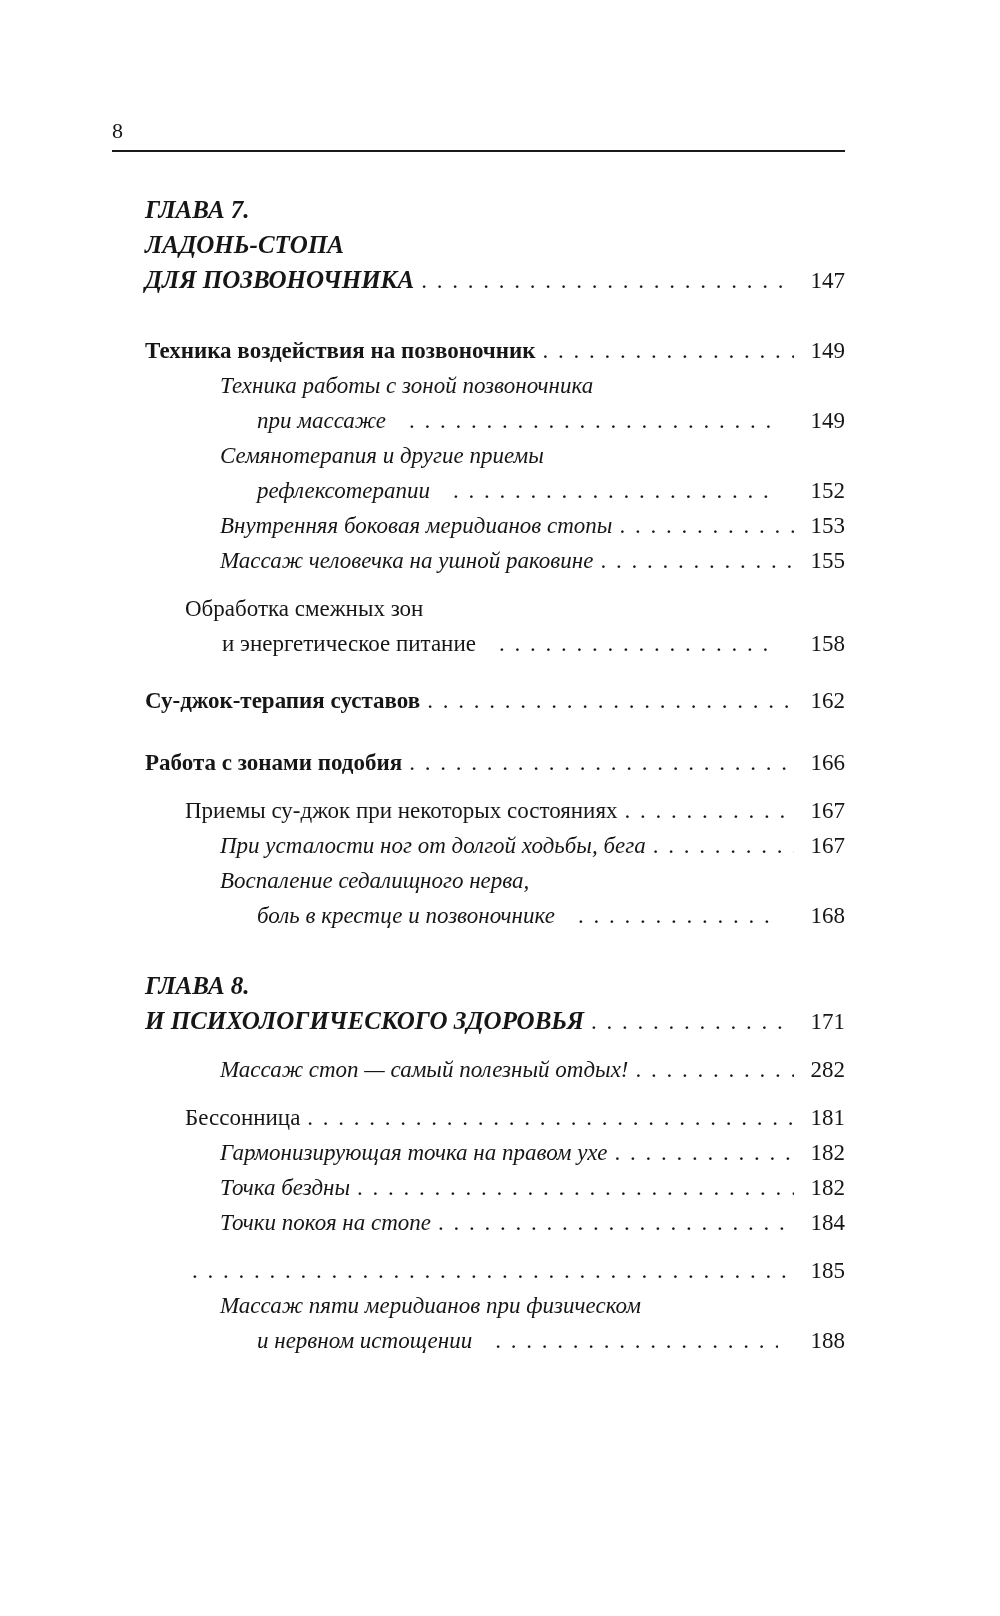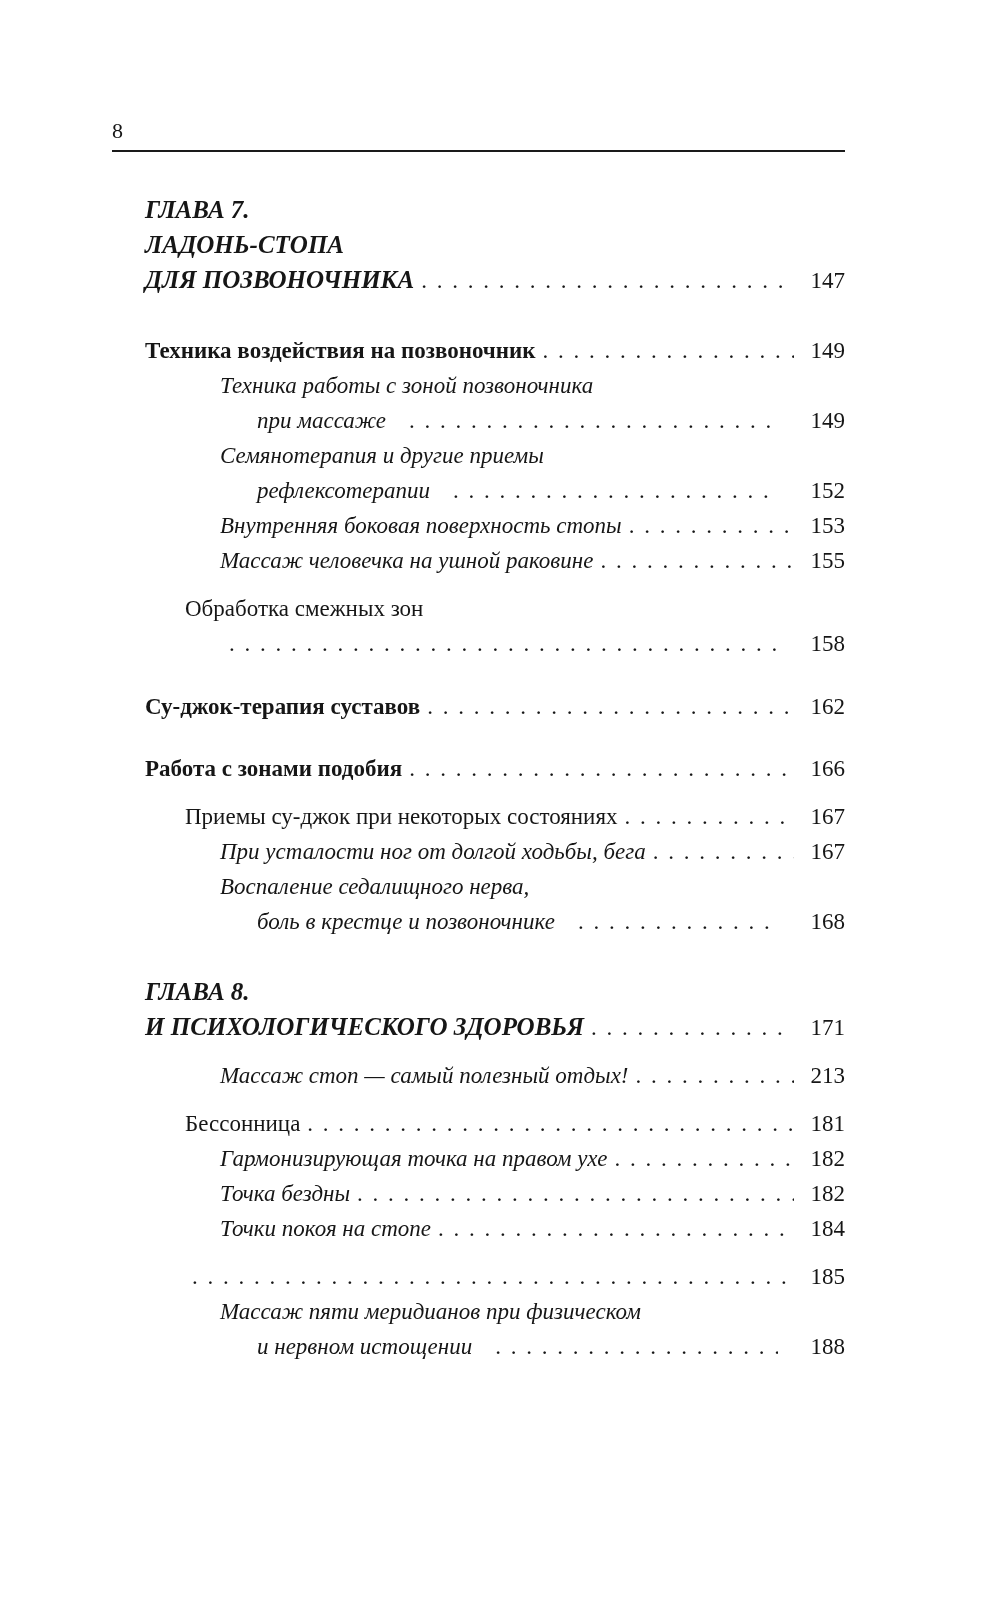--- a/index.html
+++ b/index.html
@@ -60,21 +60,21 @@
     min-width: 46px;
     text-align: right;
     font-weight: normal;
     font-style: normal;
     font-size: 23px;
   }
   .gap-none { margin-top: 0; }
   .gap-sm  { }
   .gap-md  { margin-top: 13px; }
   .gap-lg  { margin-top: 27px; }
-  .gap-xl  { margin-top: 28px; }
+  .gap-xl  { margin-top: 22px; }
   .gap-xxl { margin-top: 35px; }
 </style>
 </head>
 <body>
 
 <div class="page">
   <header class="page-header">
     <div class="folio">8</div>
     <div class="rule"></div>
   </header>
@@ -119,39 +119,40 @@
         </div>
         <div class="line cont">
           <span class="txt">рефлексотерапии</span>
           <span class="leader">. . . . . . . . . . . . . . . . . . . . . . . . . . . . . . . . . . . . . . . . . . . . . . . . . . . . . . . . . . . . . . . . . . . . . . . . . . . . . . . . . . . . . . . . . . </span>
           <span class="pg">152</span>
         </div>
       </div>
 
   <div class="entry style-italic indent-2 gap-none">
         <div class="line">
-          <span class="txt">Внутренняя боковая поверхность стопы</span>
+          <span class="txt">Внутренняя боковая меридианов стопы</span>
           <span class="leader">. . . . . . . . . . . . . . . . . . . . . . . . . . . . . . . . . . . . . . . . . . . . . . . . . . . . . . . . . . . . . . . . . . . . . . . . . . . . . . . . . . . . . . . . . . </span>
           <span class="pg">153</span>
         </div>
       </div>
 
   <div class="entry style-italic indent-2 gap-none">
         <div class="line">
           <span class="txt">Массаж человечка на ушной раковине</span>
           <span class="leader">. . . . . . . . . . . . . . . . . . . . . . . . . . . . . . . . . . . . . . . . . . . . . . . . . . . . . . . . . . . . . . . . . . . . . . . . . . . . . . . . . . . . . . . . . . </span>
           <span class="pg">155</span>
         </div>
       </div>
 
   <div class="entry style-regular indent-1 gap-md">
         <div class="line">
           <span class="txt">Обработка смежных зон</span>
         </div>
         <div class="line cont">
+          <span class="txt">и энергетическое питание</span>
           <span class="leader">. . . . . . . . . . . . . . . . . . . . . . . . . . . . . . . . . . . . . . . . . . . . . . . . . . . . . . . . . . . . . . . . . . . . . . . . . . . . . . . . . . . . . . . . . . </span>
           <span class="pg">158</span>
         </div>
       </div>
 
   <div class="entry style-bold indent-0 gap-xl">
         <div class="line">
           <span class="txt">Су-джок-терапия суставов</span>
           <span class="leader">. . . . . . . . . . . . . . . . . . . . . . . . . . . . . . . . . . . . . . . . . . . . . . . . . . . . . . . . . . . . . . . . . . . . . . . . . . . . . . . . . . . . . . . . . . </span>
           <span class="pg">162</span>
@@ -201,21 +202,21 @@
           <span class="txt">И ПСИХОЛОГИЧЕСКОГО ЗДОРОВЬЯ</span>
           <span class="leader">. . . . . . . . . . . . . . . . . . . . . . . . . . . . . . . . . . . . . . . . . . . . . . . . . . . . . . . . . . . . . . . . . . . . . . . . . . . . . . . . . . . . . . . . . . </span>
           <span class="pg">171</span>
         </div>
       </div>
 
   <div class="entry style-italic indent-2 gap-md">
         <div class="line">
           <span class="txt">Массаж стоп — самый полезный отдых!</span>
           <span class="leader">. . . . . . . . . . . . . . . . . . . . . . . . . . . . . . . . . . . . . . . . . . . . . . . . . . . . . . . . . . . . . . . . . . . . . . . . . . . . . . . . . . . . . . . . . . </span>
-          <span class="pg">213</span>
+          <span class="pg">282</span>
         </div>
       </div>
 
   <div class="entry style-regular indent-1 gap-md">
         <div class="line">
           <span class="txt">Бессонница</span>
           <span class="leader">. . . . . . . . . . . . . . . . . . . . . . . . . . . . . . . . . . . . . . . . . . . . . . . . . . . . . . . . . . . . . . . . . . . . . . . . . . . . . . . . . . . . . . . . . . </span>
           <span class="pg">181</span>
         </div>
       </div>

